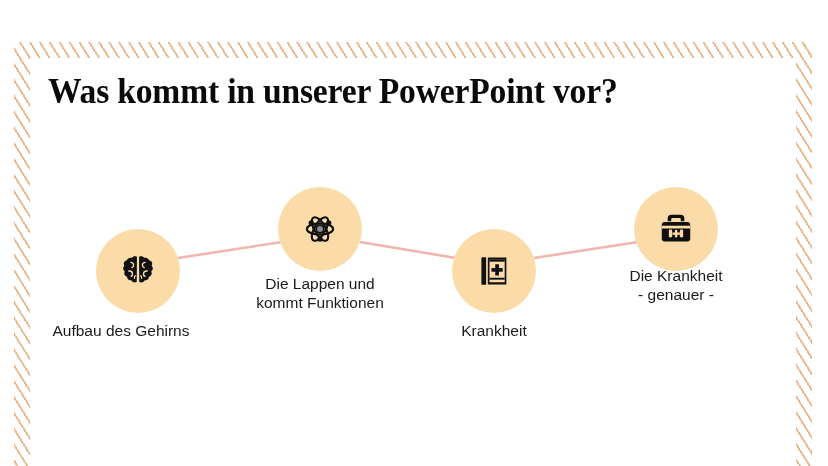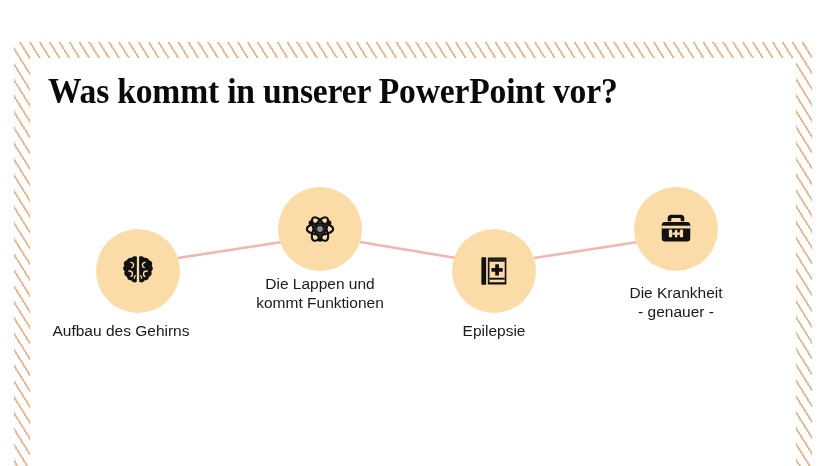--- a/index.html
+++ b/index.html
@@ -183,21 +183,21 @@
 
           <rect x="24" y="12" width="27" height="3.4" fill="#111111"></rect>
 
           <rect x="34.2" y="20" width="6.6" height="20" fill="#111111"></rect>
           <rect x="27.5" y="26.7" width="20" height="6.6" fill="#111111"></rect>
 
           <rect x="24" y="44" width="27" height="3.4" fill="#111111"></rect>
         </g>
       </svg>
     </div>
-    <div class="node-label" style="left:379px; top:287px;">Epilepsie</div>
+    <div class="node-label" style="left:379px; top:287px;">Krankheit</div>
   </div>
 
   <div class="node">
     <div class="node-circle" style="left:634px; top:153px;">
       <svg class="icon-svg" width="38" height="38" viewBox="0 0 64 64">
         <g fill="#111111">
 
           <path d="M24 8 h16 a6 6 0 0 1 6 6 v5 h-6 v-4 a1.5 1.5 0 0 0 -1.5 -1.5 h-13 a1.5 1.5 0 0 0 -1.5 1.5 v4 h-6 v-5 a6 6 0 0 1 6 -6 z"></path>
 
           <rect x="8" y="20" width="48" height="33" rx="5"></rect>
@@ -205,17 +205,17 @@
           <rect x="8" y="26.5" width="48" height="4.6" fill="#fbdca8"></rect>
 
           <rect x="20" y="33" width="5.5" height="13" rx="2" fill="#fbdca8"></rect>
           <rect x="38.5" y="33" width="5.5" height="13" rx="2" fill="#fbdca8"></rect>
 
           <rect x="30.2" y="33.5" width="4.0" height="12.5" fill="#fbdca8"></rect>
           <rect x="26.0" y="37.8" width="12.5" height="4.0" fill="#fbdca8"></rect>
         </g>
       </svg>
     </div>
-    <div class="node-label" style="left:561px; top:249px;">Die Krankheit
+    <div class="node-label" style="left:561px; top:232px;">Die Krankheit
 - genauer -</div>
   </div>
 
 </div>
 
 </body></html>

